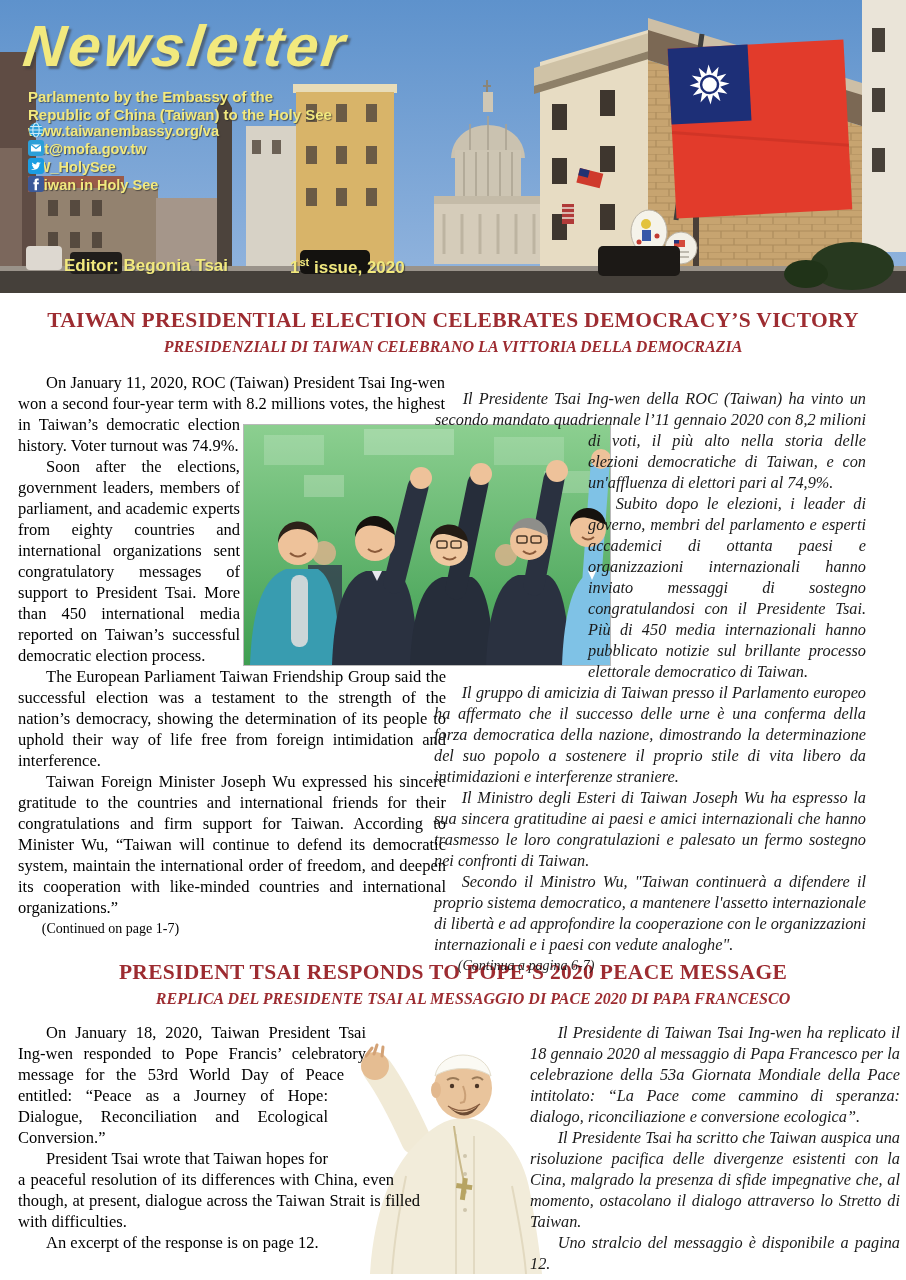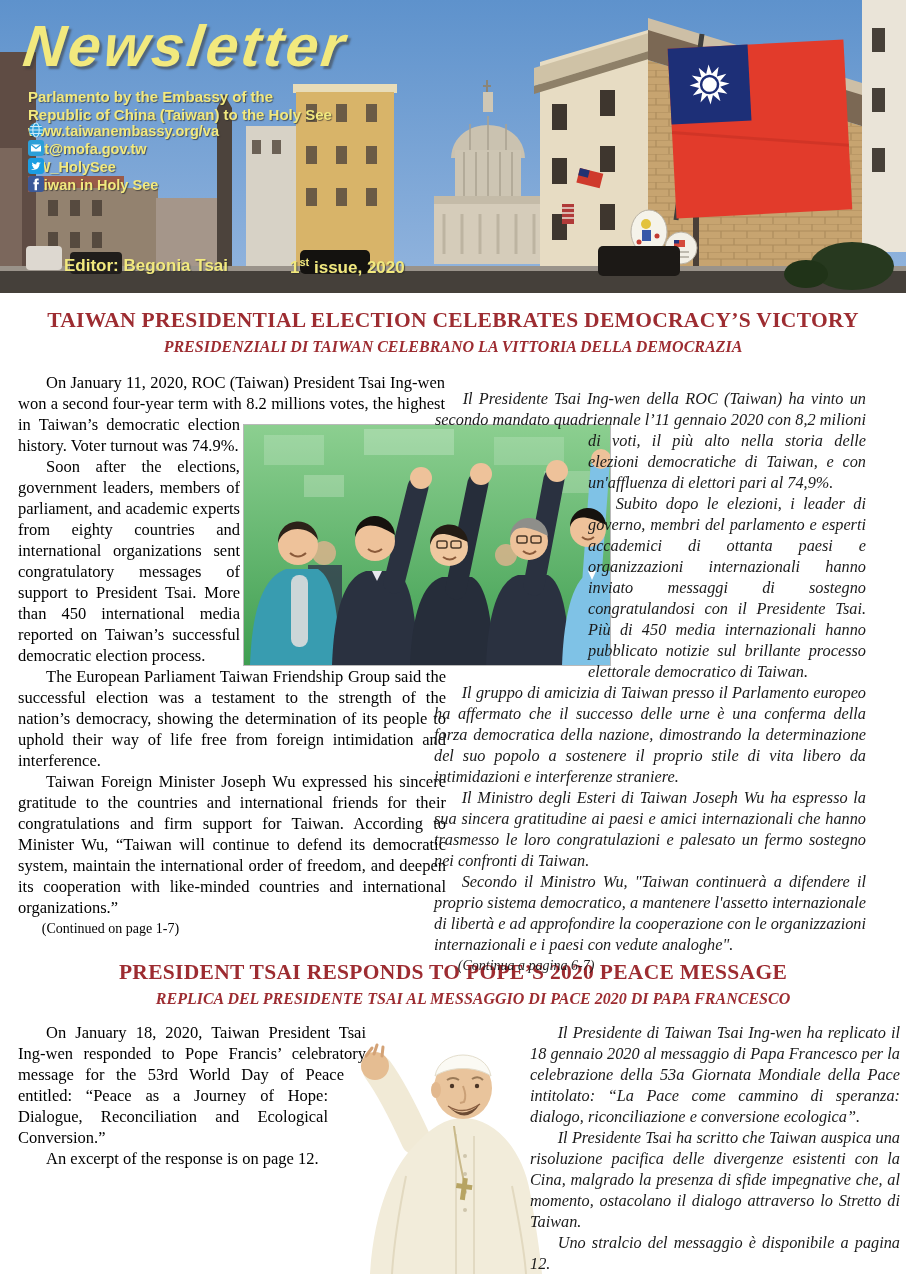--- a/index.html
+++ b/index.html
@@ -328,20 +328,21 @@
       </svg>
     </div>
 
     <div class="col en-col" id="a2-left">
       <div class="sp spr" style="width:80px;height:42px;"></div>
       <div class="sp spr" style="width:102px;height:21px;"></div>
       <div class="sp spr" style="width:118px;height:84px;"></div>
       <div class="sp spr" style="width:52px;height:21px;"></div>
       <div class="sp spr" style="width:26px;height:21px;"></div>
       <p>On January 18, 2020, Taiwan President Tsai Ing-wen responded to Pope Francis’ celebratory message for the 53rd World Day of Peace entitled: “Peace as a Journey of Hope: Dialogue, Reconciliation and Ecological Conversion.”</p>
+      <p>President Tsai wrote that Taiwan hopes for a peaceful resolution of its differences with China, even though, at present, dialogue across the Taiwan Strait is filled with difficulties.</p>
       <p>An excerpt of the response is on page 12.</p>
     </div>
 
     <div class="col it-col" id="a2-right">
       <p>Il Presidente di Taiwan Tsai Ing-wen ha replicato il 18 gennaio 2020 al messaggio di Papa Francesco per la celebrazione della 53a Giornata Mondiale della Pace intitolato: “La Pace come cammino di speranza: dialogo, riconciliazione e conversione ecologica”.</p>
       <p>Il Presidente Tsai ha scritto che Taiwan auspica una risoluzione pacifica delle divergenze esistenti con la Cina, malgrado la presenza di sfide impegnative che, al momento, ostacolano il dialogo attraverso lo Stretto di Taiwan.</p>
       <p>Uno stralcio del messaggio è disponibile a pagina 12.</p>
     </div>
   </div>
 

